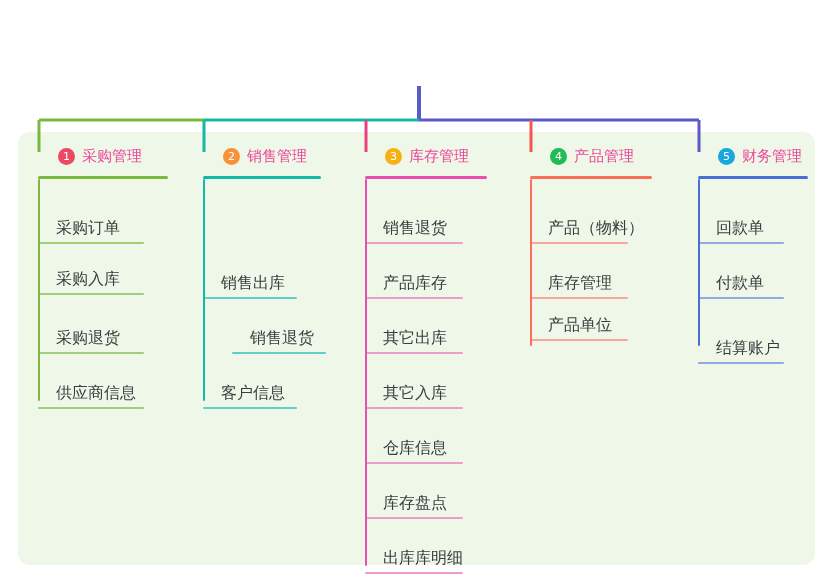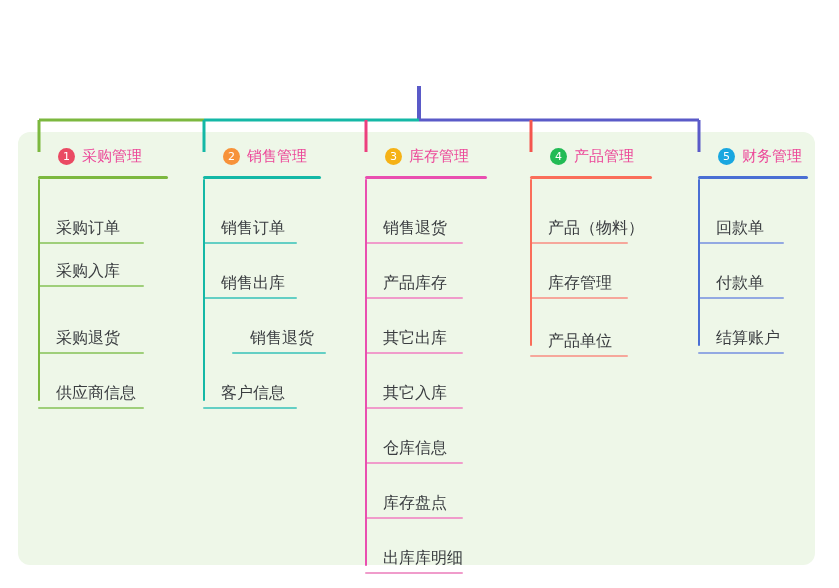--- a/index.html
+++ b/index.html
@@ -78,21 +78,21 @@
         <div class="col-head">
           <span class="badge" style="background: rgb(234, 74, 99);">1</span>
           <span class="head-label">采购管理</span>
         </div>
         <div class="head-rule" style="background: rgb(124, 184, 63); width: 130px;"></div>
         <div class="leaves" style="height: 222px;">
           <div class="leaf" style="top: 31px; width: 106px;">
             <span class="leaf-label">采购订单</span>
             <div class="leaf-rule" style="background: rgb(159, 207, 122); width: 106px;"></div>
           </div>
-          <div class="leaf" style="top: 74px; width: 106px;">
+          <div class="leaf" style="top: 82px; width: 106px;">
             <span class="leaf-label">采购入库</span>
             <div class="leaf-rule" style="background: rgb(159, 207, 122); width: 106px;"></div>
           </div>
           <div class="leaf" style="top: 141px; width: 106px;">
             <span class="leaf-label">采购退货</span>
             <div class="leaf-rule" style="background: rgb(159, 207, 122); width: 106px;"></div>
           </div>
           <div class="leaf" style="top: 196px; width: 106px;">
             <span class="leaf-label">供应商信息</span>
             <div class="leaf-rule" style="background: rgb(159, 207, 122); width: 106px;"></div>
@@ -100,24 +100,20 @@
           <div style="position: absolute; left: 0px; top: 0px; width: 2px; height: 222px; background: rgb(124, 184, 63); border-radius: 1px;"></div>
         </div>
       </div>
       <div class="col" style="left: 203px; width: 118px;">
         <div class="col-head">
           <span class="badge" style="background: rgb(247, 146, 57);">2</span>
           <span class="head-label">销售管理</span>
         </div>
         <div class="head-rule" style="background: rgb(20, 184, 166); width: 118px;"></div>
         <div class="leaves" style="height: 222px;">
-          <div class="leaf" style="top: 31px; width: 94px;">
-            <span class="leaf-label">销售订单</span>
-            <div class="leaf-rule" style="background: rgb(99, 207, 196); width: 94px;"></div>
-          </div>
           <div class="leaf" style="top: 86px; width: 94px;">
             <span class="leaf-label">销售出库</span>
             <div class="leaf-rule" style="background: rgb(99, 207, 196); width: 94px;"></div>
           </div>
           <div class="leaf" style="top: 141px; width: 94px; margin-left: 29px;">
             <span class="leaf-label">销售退货</span>
             <div class="leaf-rule" style="background: rgb(99, 207, 196); width: 94px;"></div>
           </div>
           <div class="leaf" style="top: 196px; width: 94px;">
             <span class="leaf-label">客户信息</span>
@@ -172,21 +168,21 @@
         <div class="head-rule" style="background: rgb(250, 110, 90); width: 122px;"></div>
         <div class="leaves" style="height: 167px;">
           <div class="leaf" style="top: 31px; width: 98px;">
             <span class="leaf-label">产品（物料）</span>
             <div class="leaf-rule" style="background: rgb(246, 167, 155); width: 98px;"></div>
           </div>
           <div class="leaf" style="top: 86px; width: 98px;">
             <span class="leaf-label">库存管理</span>
             <div class="leaf-rule" style="background: rgb(246, 167, 155); width: 98px;"></div>
           </div>
-          <div class="leaf" style="top: 144px; width: 98px;">
+          <div class="leaf" style="top: 128px; width: 98px;">
             <span class="leaf-label">产品单位</span>
             <div class="leaf-rule" style="background: rgb(246, 167, 155); width: 98px;"></div>
           </div>
           <div style="position: absolute; left: 0px; top: 0px; width: 2px; height: 167px; background: rgb(250, 110, 90); border-radius: 1px;"></div>
         </div>
       </div>
       <div class="col" style="left: 698px; width: 110px;">
         <div class="col-head">
           <span class="badge" style="background: rgb(25, 167, 224);">5</span>
           <span class="head-label">财务管理</span>
@@ -194,21 +190,21 @@
         <div class="head-rule" style="background: rgb(74, 111, 212); width: 110px;"></div>
         <div class="leaves" style="height: 167px;">
           <div class="leaf" style="top: 31px; width: 86px;">
             <span class="leaf-label">回款单</span>
             <div class="leaf-rule" style="background: rgb(147, 169, 226); width: 86px;"></div>
           </div>
           <div class="leaf" style="top: 86px; width: 86px;">
             <span class="leaf-label">付款单</span>
             <div class="leaf-rule" style="background: rgb(147, 169, 226); width: 86px;"></div>
           </div>
-          <div class="leaf" style="top: 141px; width: 86px;">
+          <div class="leaf" style="top: 151px; width: 86px;">
             <span class="leaf-label">结算账户</span>
             <div class="leaf-rule" style="background: rgb(147, 169, 226); width: 86px;"></div>
           </div>
           <div style="position: absolute; left: 0px; top: 0px; width: 2px; height: 167px; background: rgb(74, 111, 212); border-radius: 1px;"></div>
         </div>
       </div>
     </div>
 </div>
 
 </body></html>

